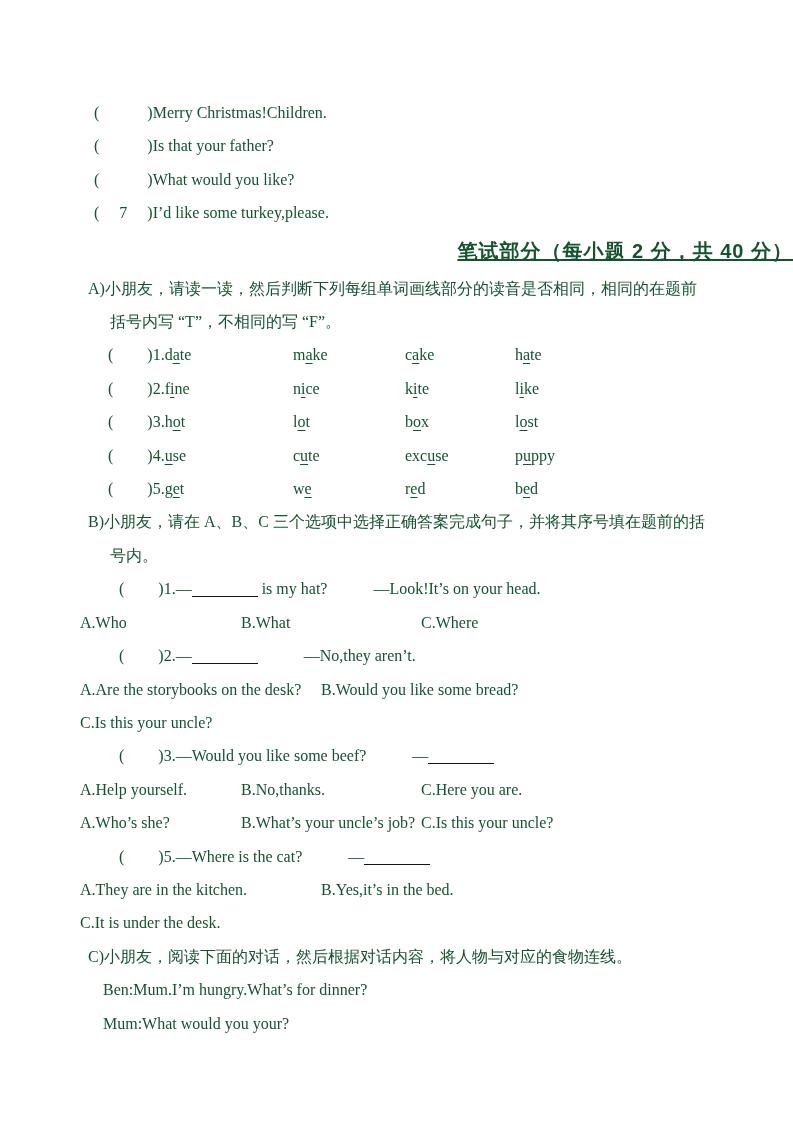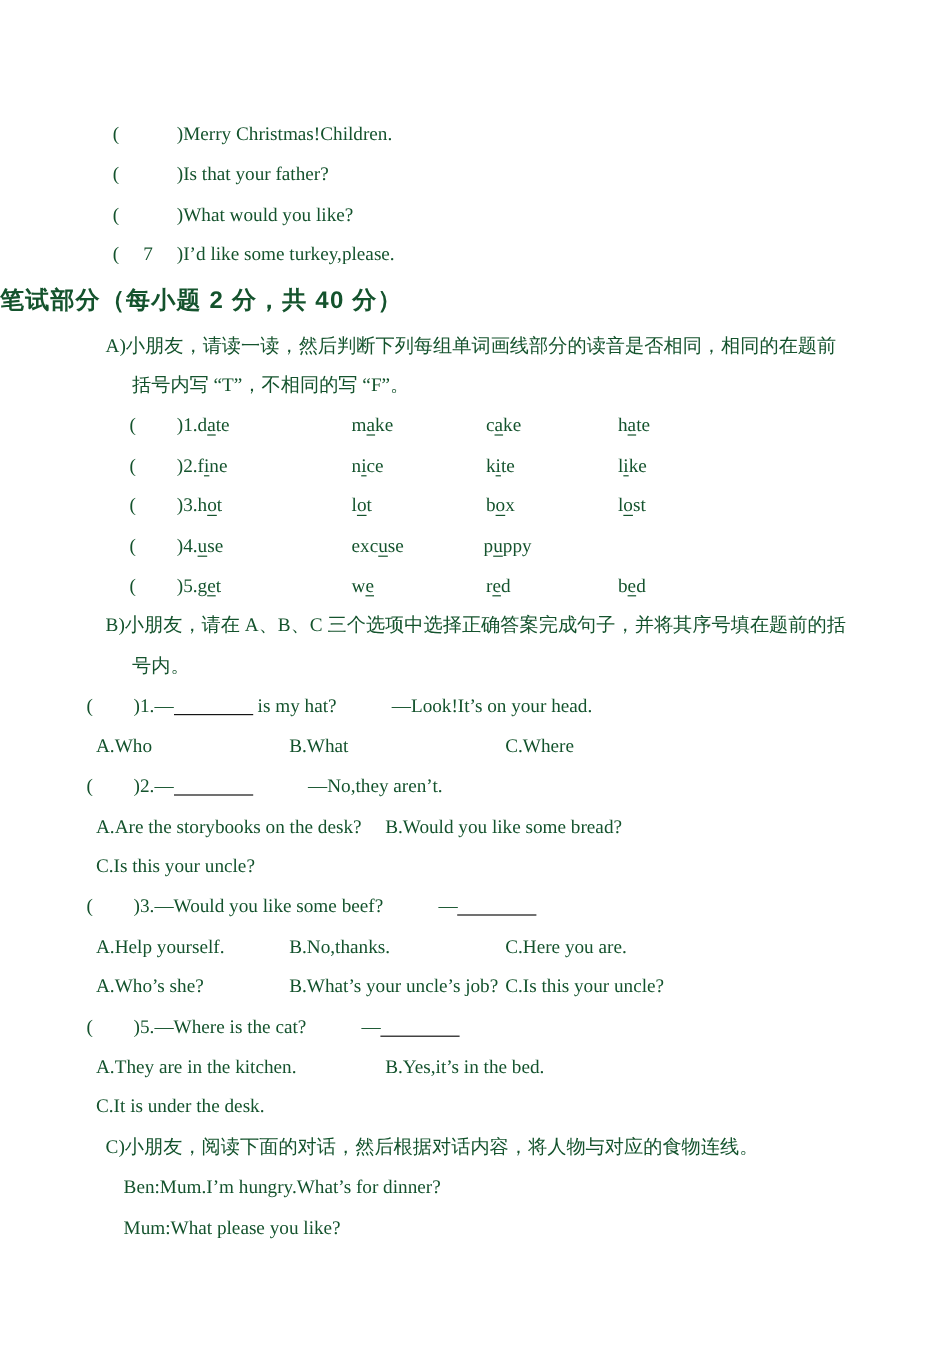--- a/index.html
+++ b/index.html
@@ -12,29 +12,30 @@
     padding-top:96px;
     font-family:"Liberation Serif","DejaVu Serif",serif;
     font-size:16px;
     color:#14532d;
     overflow:hidden;
   }
   .line{line-height:33.4px;white-space:nowrap;}
   .l-top{padding-left:94px;}
   .l-sec{padding-left:88px;}
   .l-ind{padding-left:110px;}
-  .l-q{padding-left:72px;}
+  .l-q{padding-left:119px;}
   .l-dlg{padding-left:103px;}
   .title{
-    text-align:left;
+    text-align:right;
     line-height:42px;
     font-size:20px;
     font-weight:bold;
     font-family:"Liberation Sans","DejaVu Sans",sans-serif;
     letter-spacing:1px;
+    text-decoration:underline;
   }
   .p-gap{display:inline-block;width:48px;text-align:center;}
   .p-gap-s{display:inline-block;width:34px;text-align:center;}
   .ul{text-decoration:underline;text-underline-offset:3px;text-decoration-thickness:1px;}
   .blank{
     display:inline-block;width:66px;height:14px;
     border-bottom:1.4px solid #151515;
     vertical-align:-3px;
   }
   .qsp{display:inline-block;width:46px;}
@@ -75,20 +76,21 @@
     <span><span>l</span><span class="ul">i</span><span>ke</span></span>
   </div>
   <div class="line wrow">
     <span class="wc1"><span>(</span><span class="p-gap-s"></span><span>)</span><span>3.</span><span><span>h</span><span class="ul">o</span><span>t</span></span></span>
     <span class="wc2"><span>l</span><span class="ul">o</span><span>t</span></span>
     <span class="wc3"><span>b</span><span class="ul">o</span><span>x</span></span>
     <span><span>l</span><span class="ul">o</span><span>st</span></span>
   </div>
   <div class="line wrow">
     <span class="wc1"><span>(</span><span class="p-gap-s"></span><span>)</span><span>4.</span><span><span></span><span class="ul">u</span><span>se</span></span></span>
+    <span class="wc2"><span>c</span><span class="ul">u</span><span>te</span></span>
     <span class="wc3"><span>exc</span><span class="ul">u</span><span>se</span></span>
     <span><span>p</span><span class="ul">u</span><span>ppy</span></span>
   </div>
   <div class="line wrow">
     <span class="wc1"><span>(</span><span class="p-gap-s"></span><span>)</span><span>5.</span><span><span>g</span><span class="ul">e</span><span>t</span></span></span>
     <span class="wc2"><span>w</span><span class="ul">e</span><span></span></span>
     <span class="wc3"><span>r</span><span class="ul">e</span><span>d</span></span>
     <span><span>b</span><span class="ul">e</span><span>d</span></span>
   </div>
 
@@ -128,15 +130,15 @@
   <div class="line l-opt">
     <span class="oA2">A.They are in the kitchen.</span>
     <span>B.Yes,it’s in the bed.</span>
   </div>
   <div class="line l-opt">
     <span>C.It is under the desk.</span>
   </div>
 
   <div class="line l-sec"><span>C)</span><span>小朋友，阅读下面的对话，然后根据对话内容，将人物与对应的食物连线。</span></div>
   <div class="line l-dlg">Ben:Mum.I’m hungry.What’s for dinner?</div>
-  <div class="line l-dlg">Mum:What please you like?</div>
+  <div class="line l-dlg">Mum:What would you your?</div>
 
 </div>
 
 </body></html>

